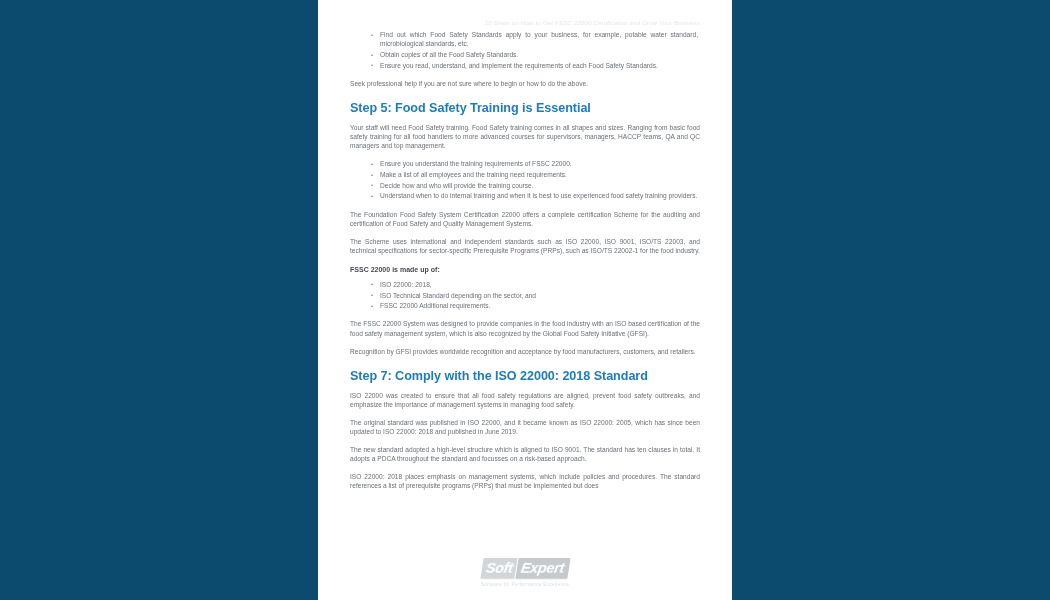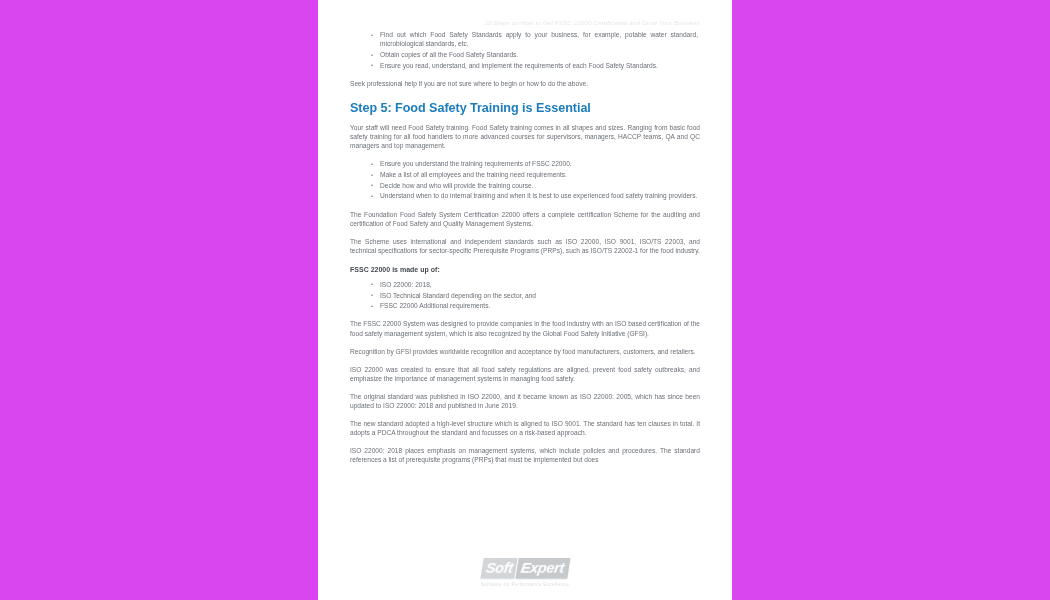--- a/index.html
+++ b/index.html
@@ -13,21 +13,21 @@
     overflow: hidden;
     font-family: "Liberation Sans", sans-serif;
     -webkit-font-smoothing: antialiased;
   }
 
   
   .viewer {
     position: relative;
     width: 1050px;
     height: 600px;
-    background: #d946ef;
+    background: #0c4a6e;
   }
 
   .page {
     position: absolute;
     left: 318px;
     top: 0;
     width: 414px;
     height: 600px;
     background: #ffffff;
   }
@@ -199,20 +199,21 @@
         <p class="para">The Scheme uses international and independent standards such as ISO 22000, ISO 9001, ISO/TS 22003, and technical specifications for sector-specific Prerequisite Programs (PRPs), such as ISO/TS 22002-1 for the food industry.</p>
         <h3 class="sub-heading">FSSC 22000 is made up of:</h3>
         <ul class="bullets">
           <li>ISO 22000: 2018,</li>
           <li>ISO Technical Standard depending on the sector, and</li>
           <li>FSSC 22000 Additional requirements.</li>
         </ul>
         <p class="para">The FSSC 22000 System was designed to provide companies in the food industry with an ISO based certification of the food safety management system, which is also recognized by the Global Food Safety Initiative (GFSI).</p>
         <p class="para">Recognition by GFSI provides worldwide recognition and acceptance by food manufacturers, customers, and retailers.</p>
 
+        <h2 class="step-heading">Step 7: Comply with the ISO 22000: 2018 Standard</h2>
         <p class="para">ISO 22000 was created to ensure that all food safety regulations are aligned, prevent food safety outbreaks, and emphasize the importance of management systems in managing food safety.</p>
         <p class="para">The original standard was published in ISO 22000, and it became known as ISO 22000: 2005, which has since been updated to ISO 22000: 2018 and published in June 2019.</p>
         <p class="para">The new standard adopted a high-level structure which is aligned to ISO 9001. The standard has ten clauses in total. It adopts a PDCA throughout the standard and focusses on a risk-based approach.</p>
         <p class="para">ISO 22000: 2018 places emphasis on management systems, which include policies and procedures. The standard references a list of prerequisite programs (PRPs) that must be implemented but does</p>
 
       </div>
 
       <div class="footer-logo">
         <div class="logo-mark">
           <span class="logo-soft">Soft</span>

